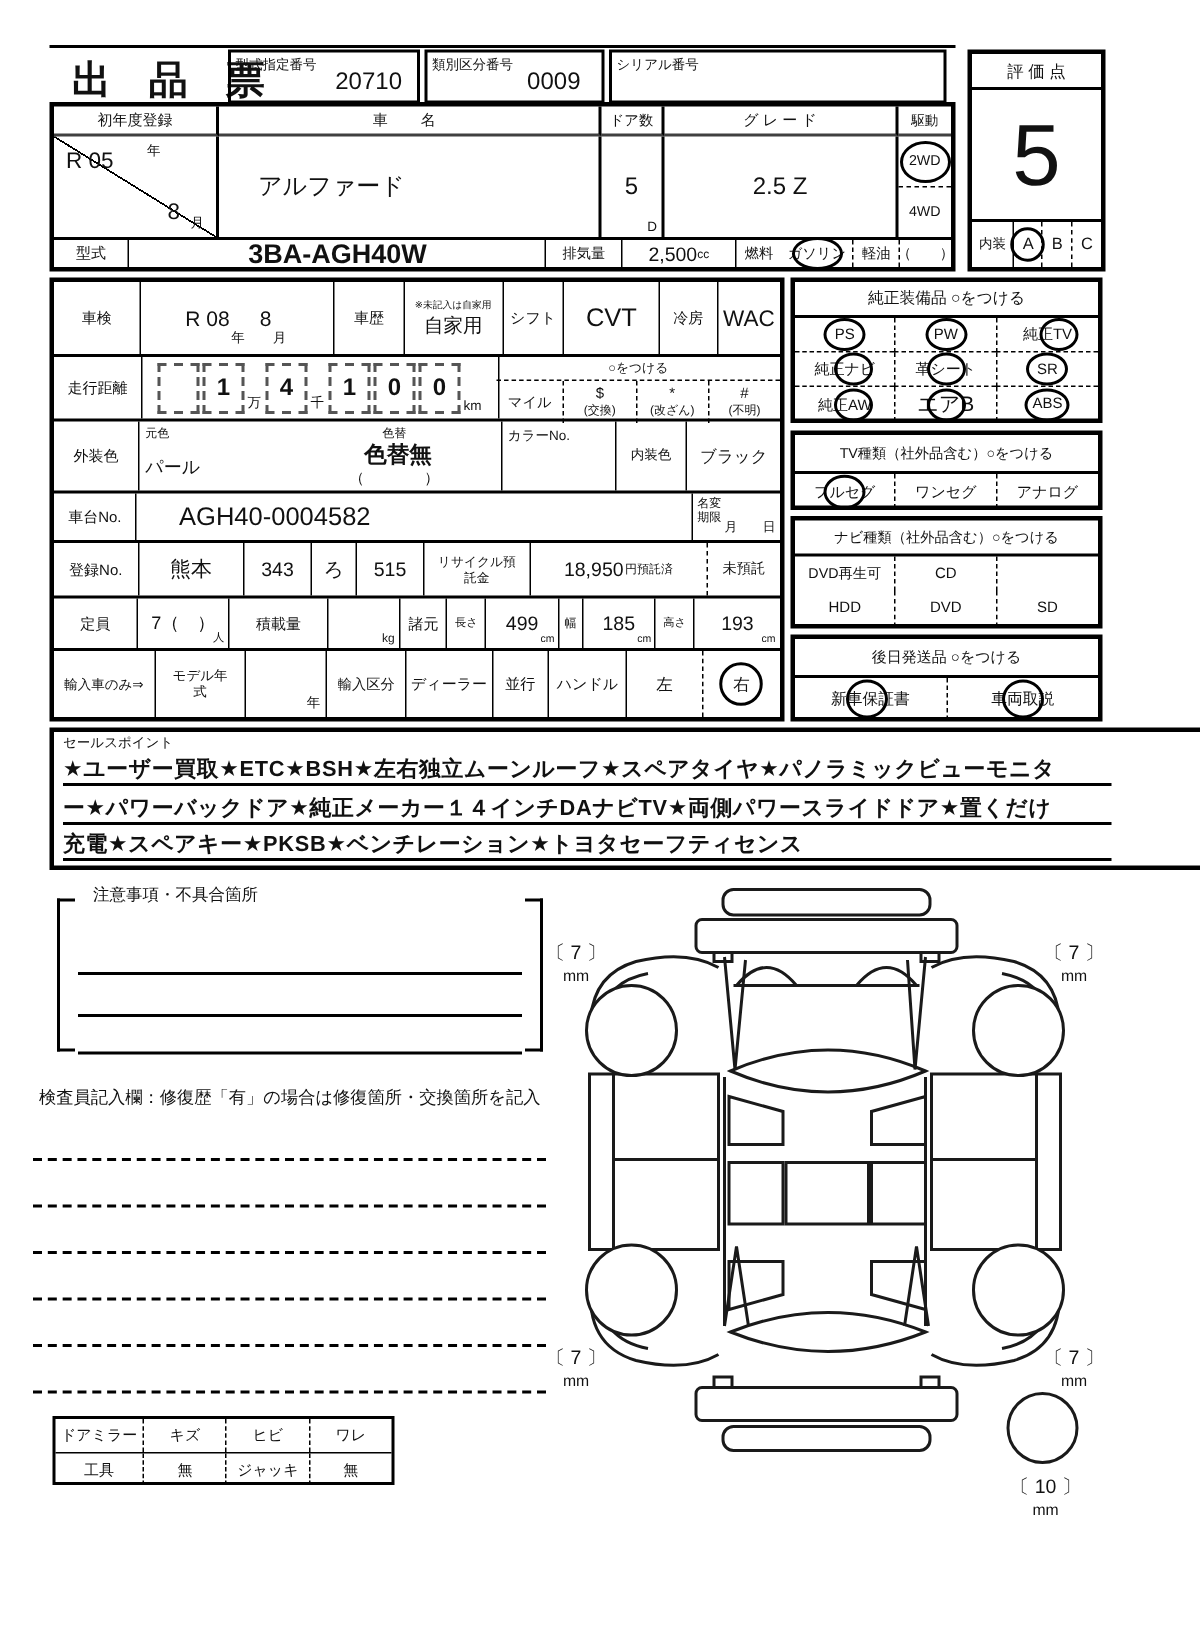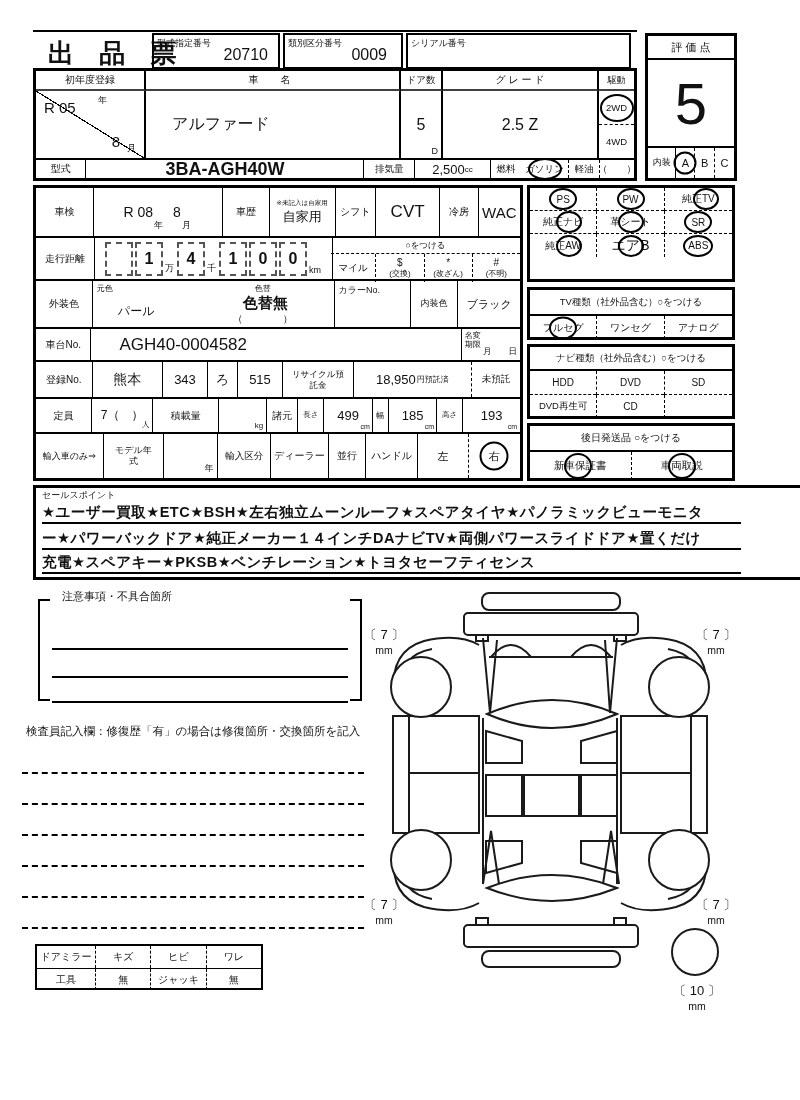--- a/index.html
+++ b/index.html
@@ -153,21 +153,21 @@
           <span style="font-size:8px">(不明)</span>
         </div>
       </div>
     </div>
   </div>
 
   <div class="a bb2" style="left:0;top:93px;width:484px;height:48px;display:flex">
     <div class="f rt1" style="width:58px;font-size:10px">外装色</div>
     <div class="rt1" style="width:250px;position:relative">
       <span style="position:absolute;left:4px;top:2px;font-size:8px">元色</span>
-      <span style="position:absolute;left:25px;top:22px;font-size:12px">パール</span>
+      <span style="position:absolute;left:4px;top:22px;font-size:12px">パール</span>
       <span style="position:absolute;left:162px;top:2px;font-size:8px">色替</span>
       <span style="position:absolute;left:150px;top:13px;font-size:15px;font-weight:bold">色替無</span>
       <span style="position:absolute;left:140px;top:31px;font-size:10px">（　　　　）</span>
     </div>
     <div class="rt1" style="width:78px;position:relative">
       <span style="position:absolute;left:4px;top:3px;font-size:9px">カラーNo.</span>
     </div>
     <div class="f rt1" style="width:34px;font-size:9px;line-height:1.1;padding:0 7px;text-align:center">内装色</div>
     <div class="f" style="width:64px;font-size:11px">ブラック</div>
   </div>
@@ -235,20 +235,21 @@
     <div class="f rt1" style="width:54px;font-size:10px">ハンドル</div>
     <div class="f" style="width:52px;font-size:11px">左</div>
     <div class="f dl" style="width:54px;font-size:11px;position:relative">
       <span>右</span>
       <span class="oval" style="width:25px;height:25px"></span>
     </div>
   </div>
 </div>
 
 <div class="a b3" style="left:527px;top:185px;width:208px;height:97px">
+  <div class="f bb2" style="width:100%;height:22px;font-size:10.5px">純正装備品 ○をつける</div>
   <div style="display:flex;height:23px">
     <div class="f db" style="width:67px;font-size:10px;position:relative">
         <span>PS</span>
         <span class="oval" style="width:24px;height:18px"></span>
       </div>
     <div class="f dl db" style="width:67px;font-size:10px;position:relative">
         <span>PW</span>
         <span class="oval" style="width:24px;height:18px"></span>
       </div>
     <div class="f dl db" style="width:68px;font-size:10px;position:relative">
@@ -293,29 +294,29 @@
         <span>フルセグ</span>
         <span class="oval" style="width:24px;height:19px"></span>
       </div>
     <div class="f dl" style="width:67px;font-size:10px">ワンセグ</div>
     <div class="f dl" style="width:68px;font-size:10px">アナログ</div>
   </div>
 </div>
 
 <div class="a b3" style="left:527px;top:344px;width:208px;height:75px">
   <div class="f bb2" style="width:100%;height:22px;font-size:9.5px">ナビ種類（社外品含む）○をつける</div>
+  <div style="display:flex;height:23px">
+    <div class="f" style="width:67px;font-size:9.5px">DVD再生可</div>
+    <div class="f dl" style="width:67px;font-size:10px">CD</div>
+    <div class="f dl" style="width:68px;font-size:10px"></div>
+  </div>
   <div style="display:flex;height:24px">
     <div class="f db" style="width:67px;font-size:10px">HDD</div>
     <div class="f dl db" style="width:67px;font-size:10px">DVD</div>
     <div class="f dl db" style="width:68px;font-size:10px">SD</div>
-  </div>
-  <div style="display:flex;height:23px">
-    <div class="f" style="width:67px;font-size:9.5px">DVD再生可</div>
-    <div class="f dl" style="width:67px;font-size:10px">CD</div>
-    <div class="f dl" style="width:68px;font-size:10px"></div>
   </div>
 </div>
 
 <div class="a b3" style="left:527px;top:423px;width:208px;height:58px">
   <div class="f bb2" style="width:100%;height:24px;font-size:10px">後日発送品 ○をつける</div>
   <div style="display:flex;height:28px">
     <div class="f" style="width:101px;font-size:10.5px;position:relative">
         <span>新車保証書</span>
         <span class="oval" style="width:24px;height:22px;margin-left:-2px"></span>
       </div>

